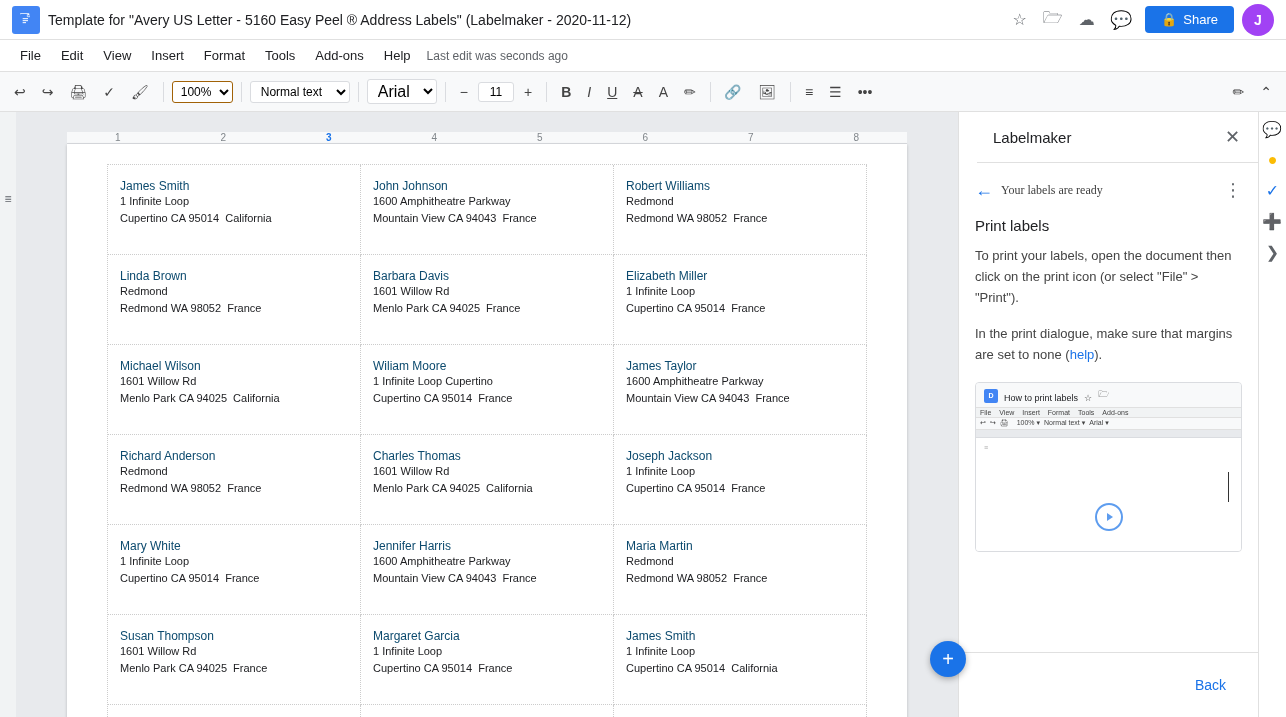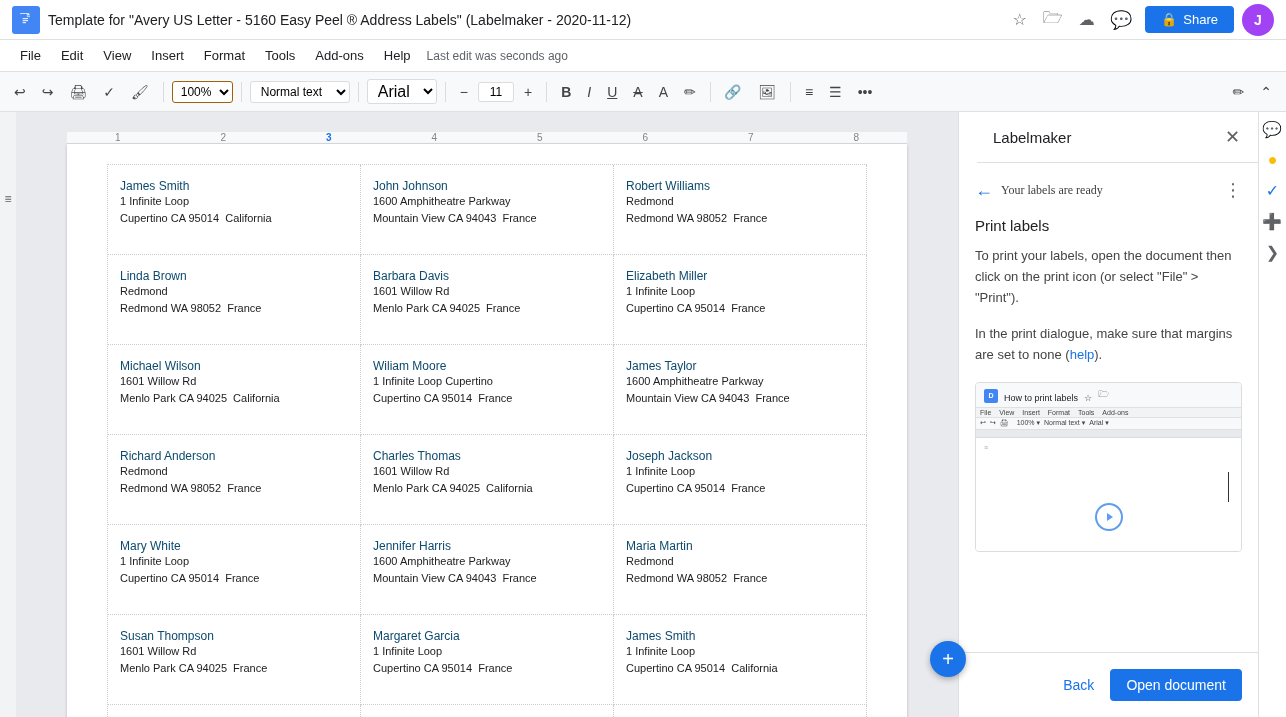--- a/index.html
+++ b/index.html
@@ -584,21 +584,20 @@
 
               <div style="position:absolute; right:12px; top:30%; width:1px; height:30px; background:#333;"></div>
             </div>
           </div>
         </div>
 
       </div>
 
       <div class="panel-actions">
         <button class="btn-back">Back</button>
-        <button class="btn-open">Open document</button>
       </div>
 
     </div>
   </div>
 
   <div class="right-sidebar">
     <span class="side-icon">💬</span>
     <span class="side-icon" style="color:#fbbc04; font-size:16px;">●</span>
     <span class="side-icon" style="color:#1a73e8; font-size:16px;">✓</span>
     <span class="side-icon">➕</span>

